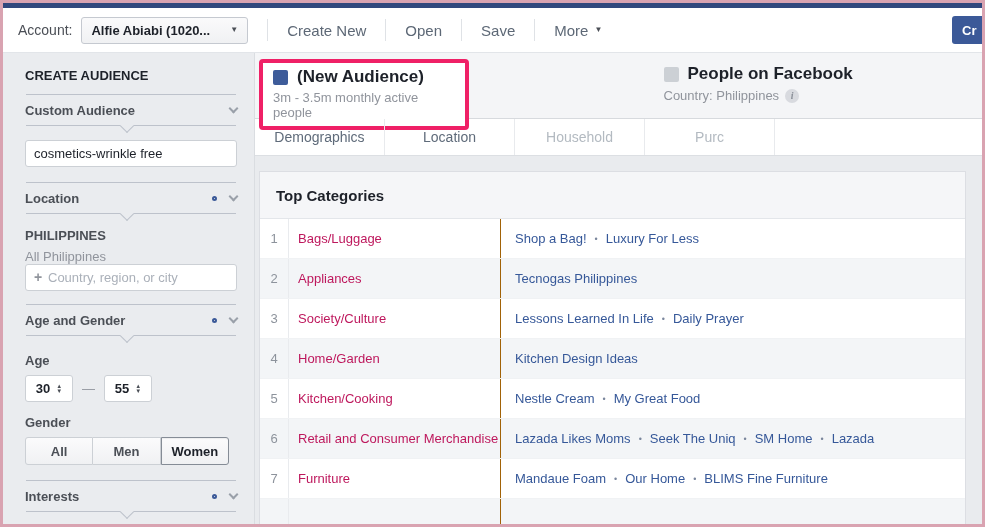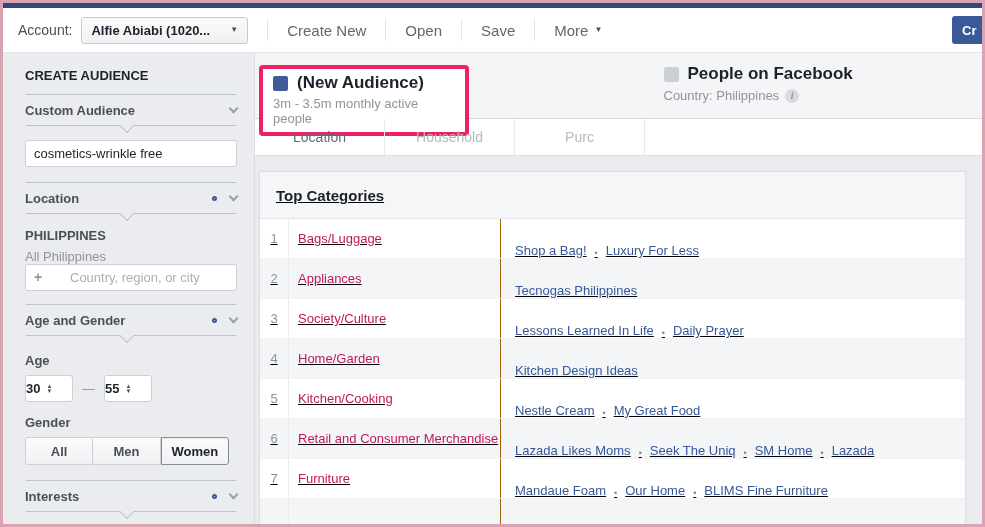--- a/index.html
+++ b/index.html
@@ -45,45 +45,45 @@
           transform:rotate(45deg); margin-top:-4px; }
   .sb-panel { padding:14px 17px 15px 22px; }
   .sb-input { width:100%; height:27px; border:1px solid #ccd0d5; border-radius:3px;
               font-family:inherit; font-size:13px; color:#1d2129; padding:0 8px; background:#fff; }
   .sb-panel.loc { padding-top:11px; padding-bottom:13px; }
   .sb-strong { font-weight:bold; font-size:13px; color:#4b4f56; margin:3px 0 6px; }
   .sb-muted { font-size:13px; color:#90949c; }
   .input-wrap { position:relative; }
   .input-wrap .plus { position:absolute; left:9px; top:5px; color:#90949c; font-size:14px;
                       font-weight:bold; }
-  .input-wrap .sb-input { padding-left:44px; }
+  .input-wrap .sb-input { padding-left:22px; }
   .sb-input::placeholder { color:#aab0b9; }
   .age-row { display:flex; align-items:center; margin:7px 0 13px; }
   .age-box { width:48px; height:27px; background:#fff; border:1px solid #ccd0d5; border-radius:3px;
-             display:flex; align-items:center; justify-content:flex-start; gap:6px; font-family:inherit;
+             display:flex; align-items:center; justify-content:center; gap:6px; font-family:inherit;
              font-size:13px; font-weight:bold; color:#1d2129; cursor:pointer; }
   .steppers { display:flex; flex-direction:column; font-size:6px; line-height:5px; color:#4b4f56; }
   .dash { color:#90949c; margin:0 9px; font-size:13px; }
   .seg { display:flex; height:28px; margin-top:7px; width:204px; }
   .seg-btn { flex:1; border:1px solid #ccd0d5; border-left:none;
              background:linear-gradient(#fbfbfc,#f0f1f3); font-family:inherit; font-size:13px;
              font-weight:bold; color:#4b4f56; cursor:pointer; }
   .seg-btn:first-child { border-left:1px solid #ccd0d5; border-radius:3px 0 0 3px; }
   .seg-btn:last-child { border-radius:0 3px 3px 0; }
   .seg-btn.selected { border:1px solid #858c96; color:#1d2129;
                       box-shadow:inset 0 1px 1px rgba(0,0,0,0.06); }
   .sb-panel.interests { padding-top:17px; }
 
   
   .main { flex:1; min-width:0; display:flex; flex-direction:column; background:#e9ebee;
           overflow:hidden; }
   .band { height:66px; flex-shrink:0; background:#f4f5f7; border-bottom:1px solid #d7dade;
           display:flex; }
   .band-left { width:50%; position:relative; }
-  .hl-box { position:absolute; left:4px; top:12px; width:210px; background:#fff;
+  .hl-box { position:absolute; left:4px; top:6px; width:210px; background:#fff;
             border:4px solid #ef2066; border-radius:4px; padding:4px 10px 6px; }
   .aud-line { display:flex; align-items:center; gap:9px; }
   .swatch { width:15px; height:15px; border-radius:2px; flex-shrink:0; }
   .swatch.blue { background:#3e5c9a; }
   .swatch.gray { background:#ccd0d5; }
   .aud-title { font-size:17px; font-weight:bold; color:#1d2129; white-space:nowrap; }
   .aud-sub { font-size:13px; color:#90949c; margin-top:3px; }
   .band-right { padding:11px 0 0 45px; }
   .band-right .aud-sub { display:flex; align-items:center; gap:6px; margin-top:4px; }
   .info-icon { width:14px; height:14px; border-radius:50%; background:#d8dadf; color:#8a8f98;
@@ -93,31 +93,31 @@
   .tabs { height:37px; flex-shrink:0; background:#fff; border-bottom:1px solid #dcdfe3;
           display:flex; }
   .tab { width:130px; flex-shrink:0; display:flex; align-items:center; justify-content:center;
          font-size:14px; color:#5f6b7a; border-right:1px solid #e8eaed; position:relative;
          cursor:pointer; white-space:nowrap; }
   .tab.active { font-weight:bold; color:#1d2129; }
   .tab.active::after { content:""; position:absolute; bottom:0; left:26px; right:26px;
                        height:5px; background:#3b5998; }
   .tab.disabled { color:#b3bac1; cursor:default; }
 
-  .content { flex:1; padding:15px 16px 0 4px; overflow:hidden;text-decoration:underline; }
+  .content { flex:1; padding:15px 16px 0 4px; overflow:hidden; }
   .card { background:#fff; border:1px solid #dcdee3; min-height:370px; }
   .card-h { padding:15px 16px 14px; font-size:15px; font-weight:bold; color:#1d2129;
             background:#f5f6f8; border-bottom:1px solid #e3e6ea; }
   .trow { display:flex; height:40px; font-size:13px; border-bottom:1px solid #f0f2f4; }
   .trow.shaded { background:#f3f5f7; }
   .c-num { width:29px; flex-shrink:0; display:flex; align-items:center; justify-content:center;
            color:#8d939c; border-right:1px solid #e9ebee; }
   .c-cat { width:212px; flex-shrink:0; display:flex; align-items:center; padding-left:9px;
            color:#be185d; border-right:1px solid #a16207; }
-  .c-links { flex:1; display:flex; align-items:flex-end; padding-left:14px; white-space:nowrap;
+  .c-links { flex:1; display:flex; align-items:center; padding-left:14px; white-space:nowrap;
              overflow:hidden; }
   .plink { color:#365899; text-decoration:none; cursor:pointer; }
   .bullet { color:#7b879d; margin:0 8px; font-size:9px; }
 </style>
 </head>
 <body>
 
 <div class="frame">
   <div class="topstrip"></div>
 
@@ -234,20 +234,21 @@
             <span class="aud-title">People on Facebook</span>
           </div>
           <div class="aud-sub">
             <span>Country: Philippines</span>
             <span class="info-icon">i</span>
           </div>
         </div>
       </div>
 
       <div class="tabs">
+        <div class="tab">Demographics</div>
         <div class="tab">Location</div>
         <div class="tab disabled">Household</div>
         <div class="tab disabled">Purc</div>
       </div>
 
       <div class="content">
         <div class="card">
           <div class="card-h">Top Categories</div>
 
           <div class="trow">

